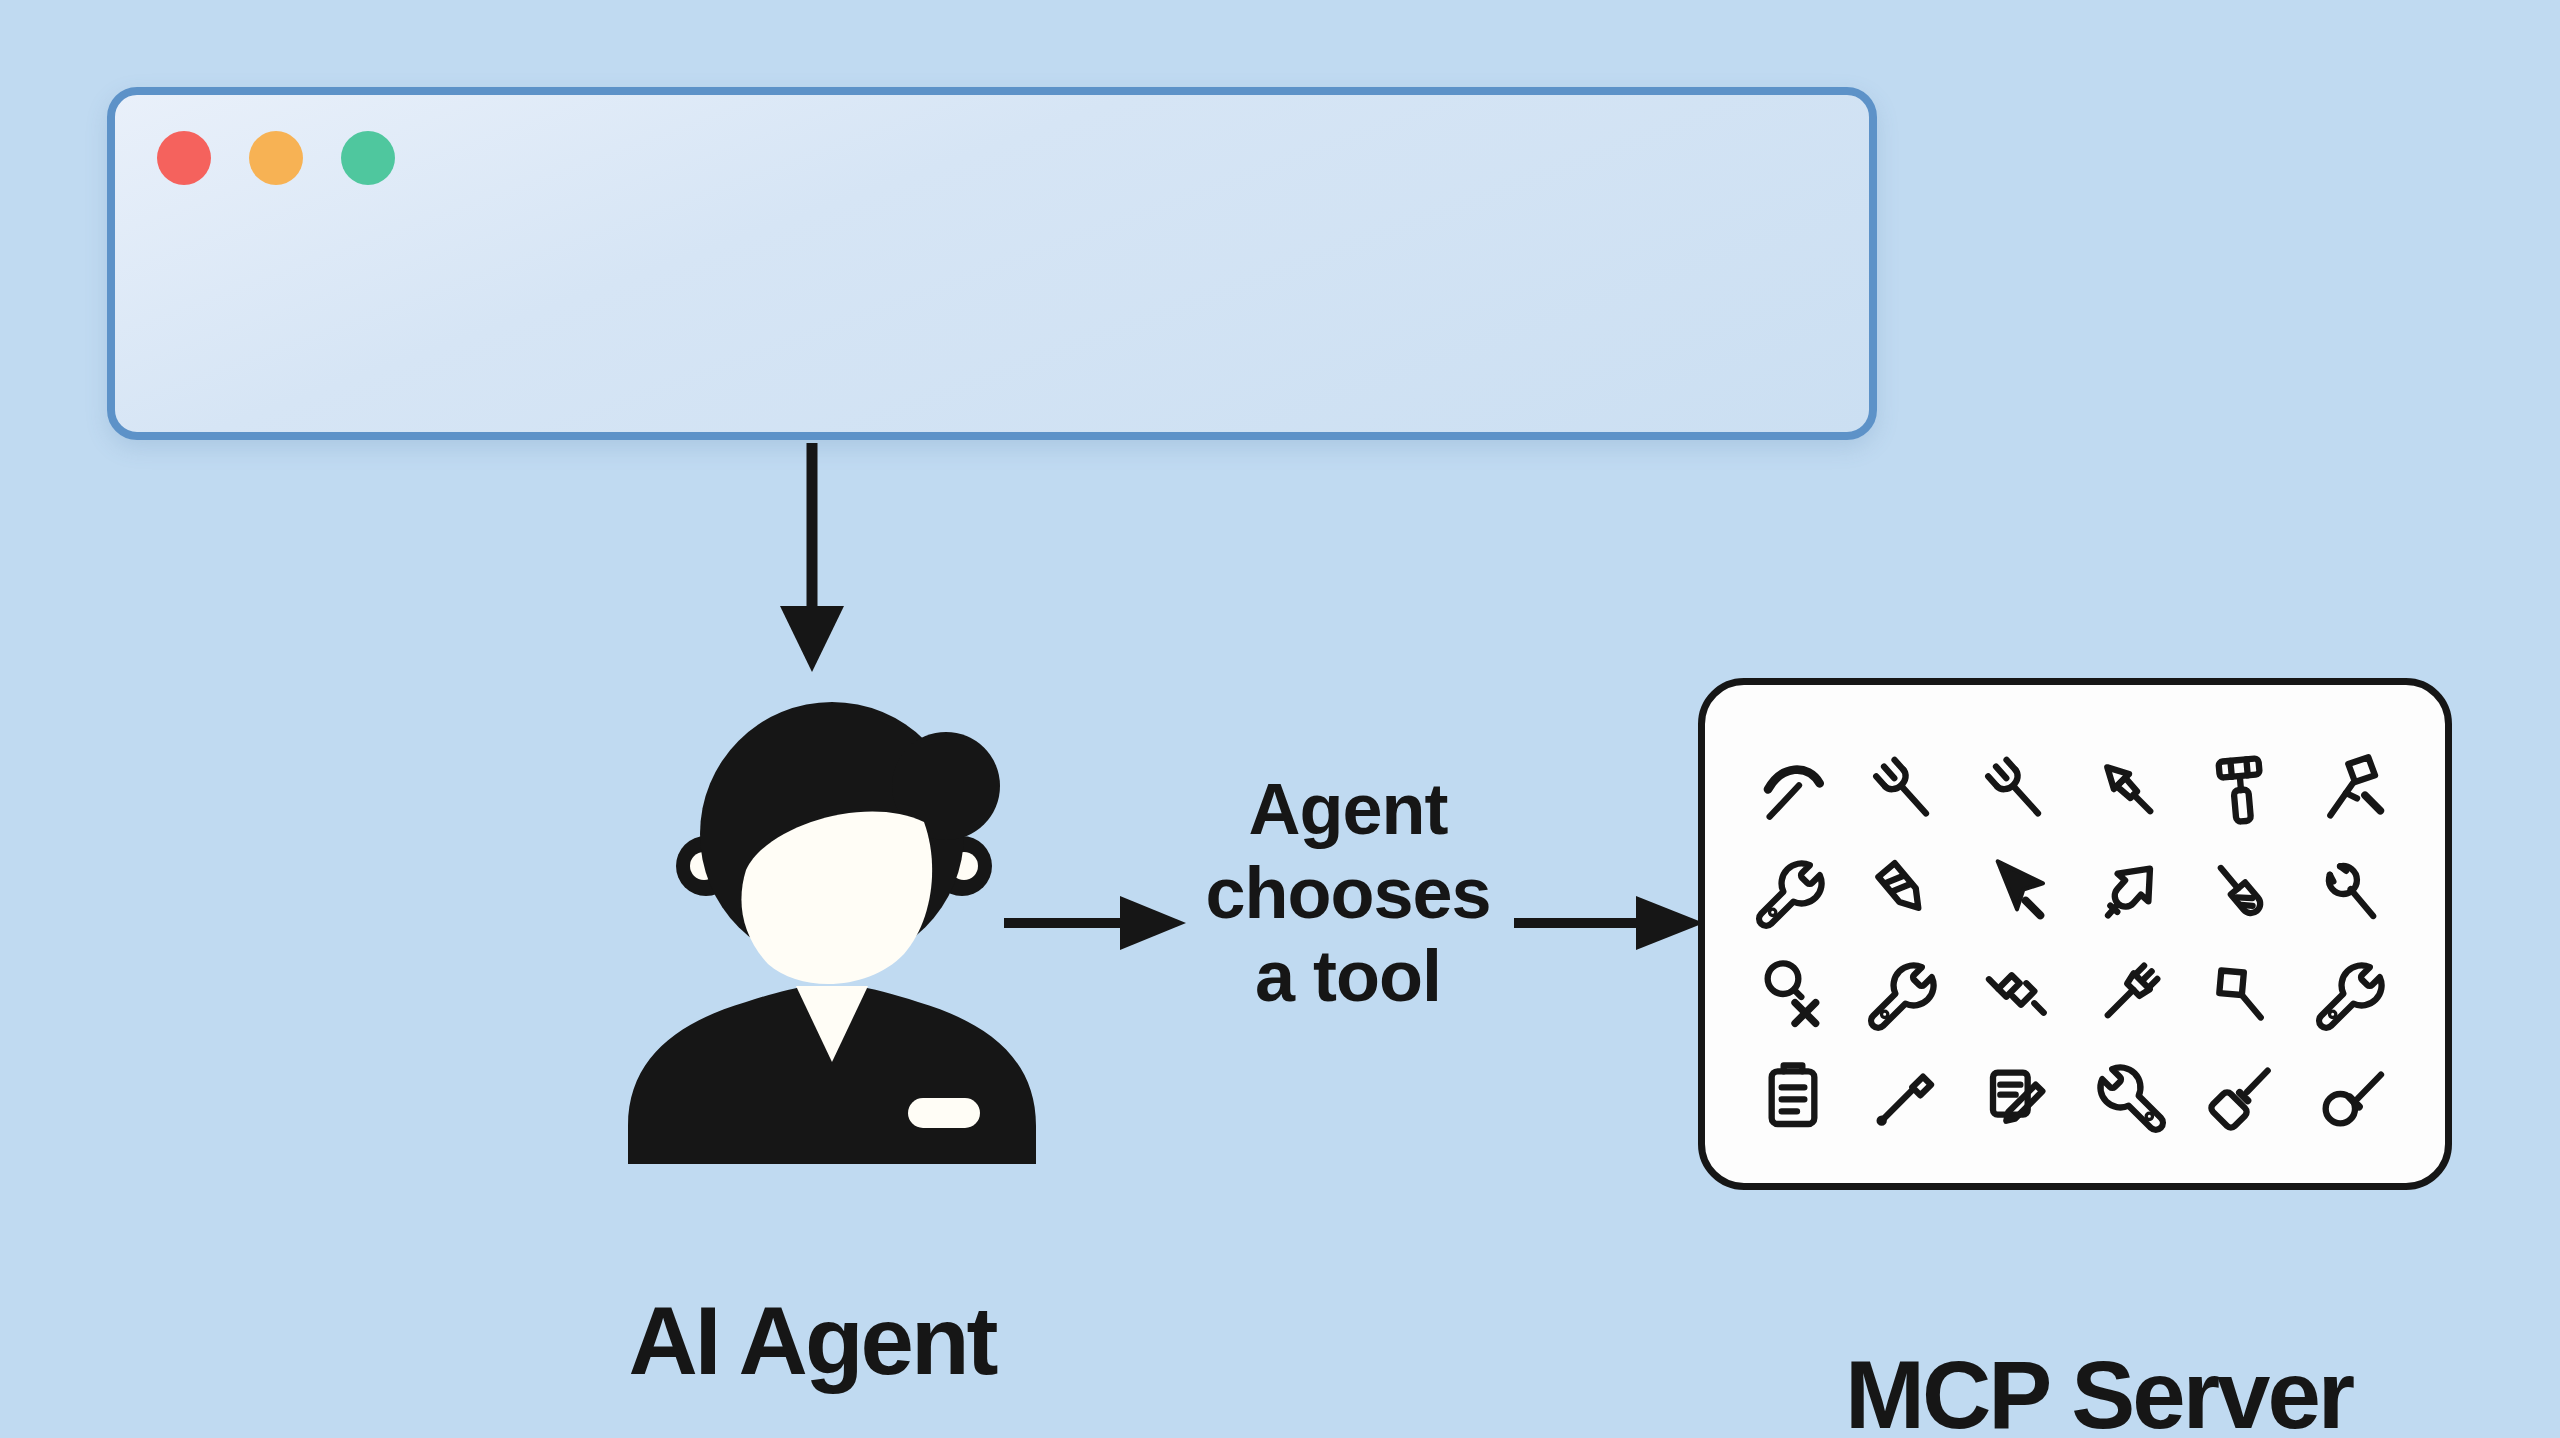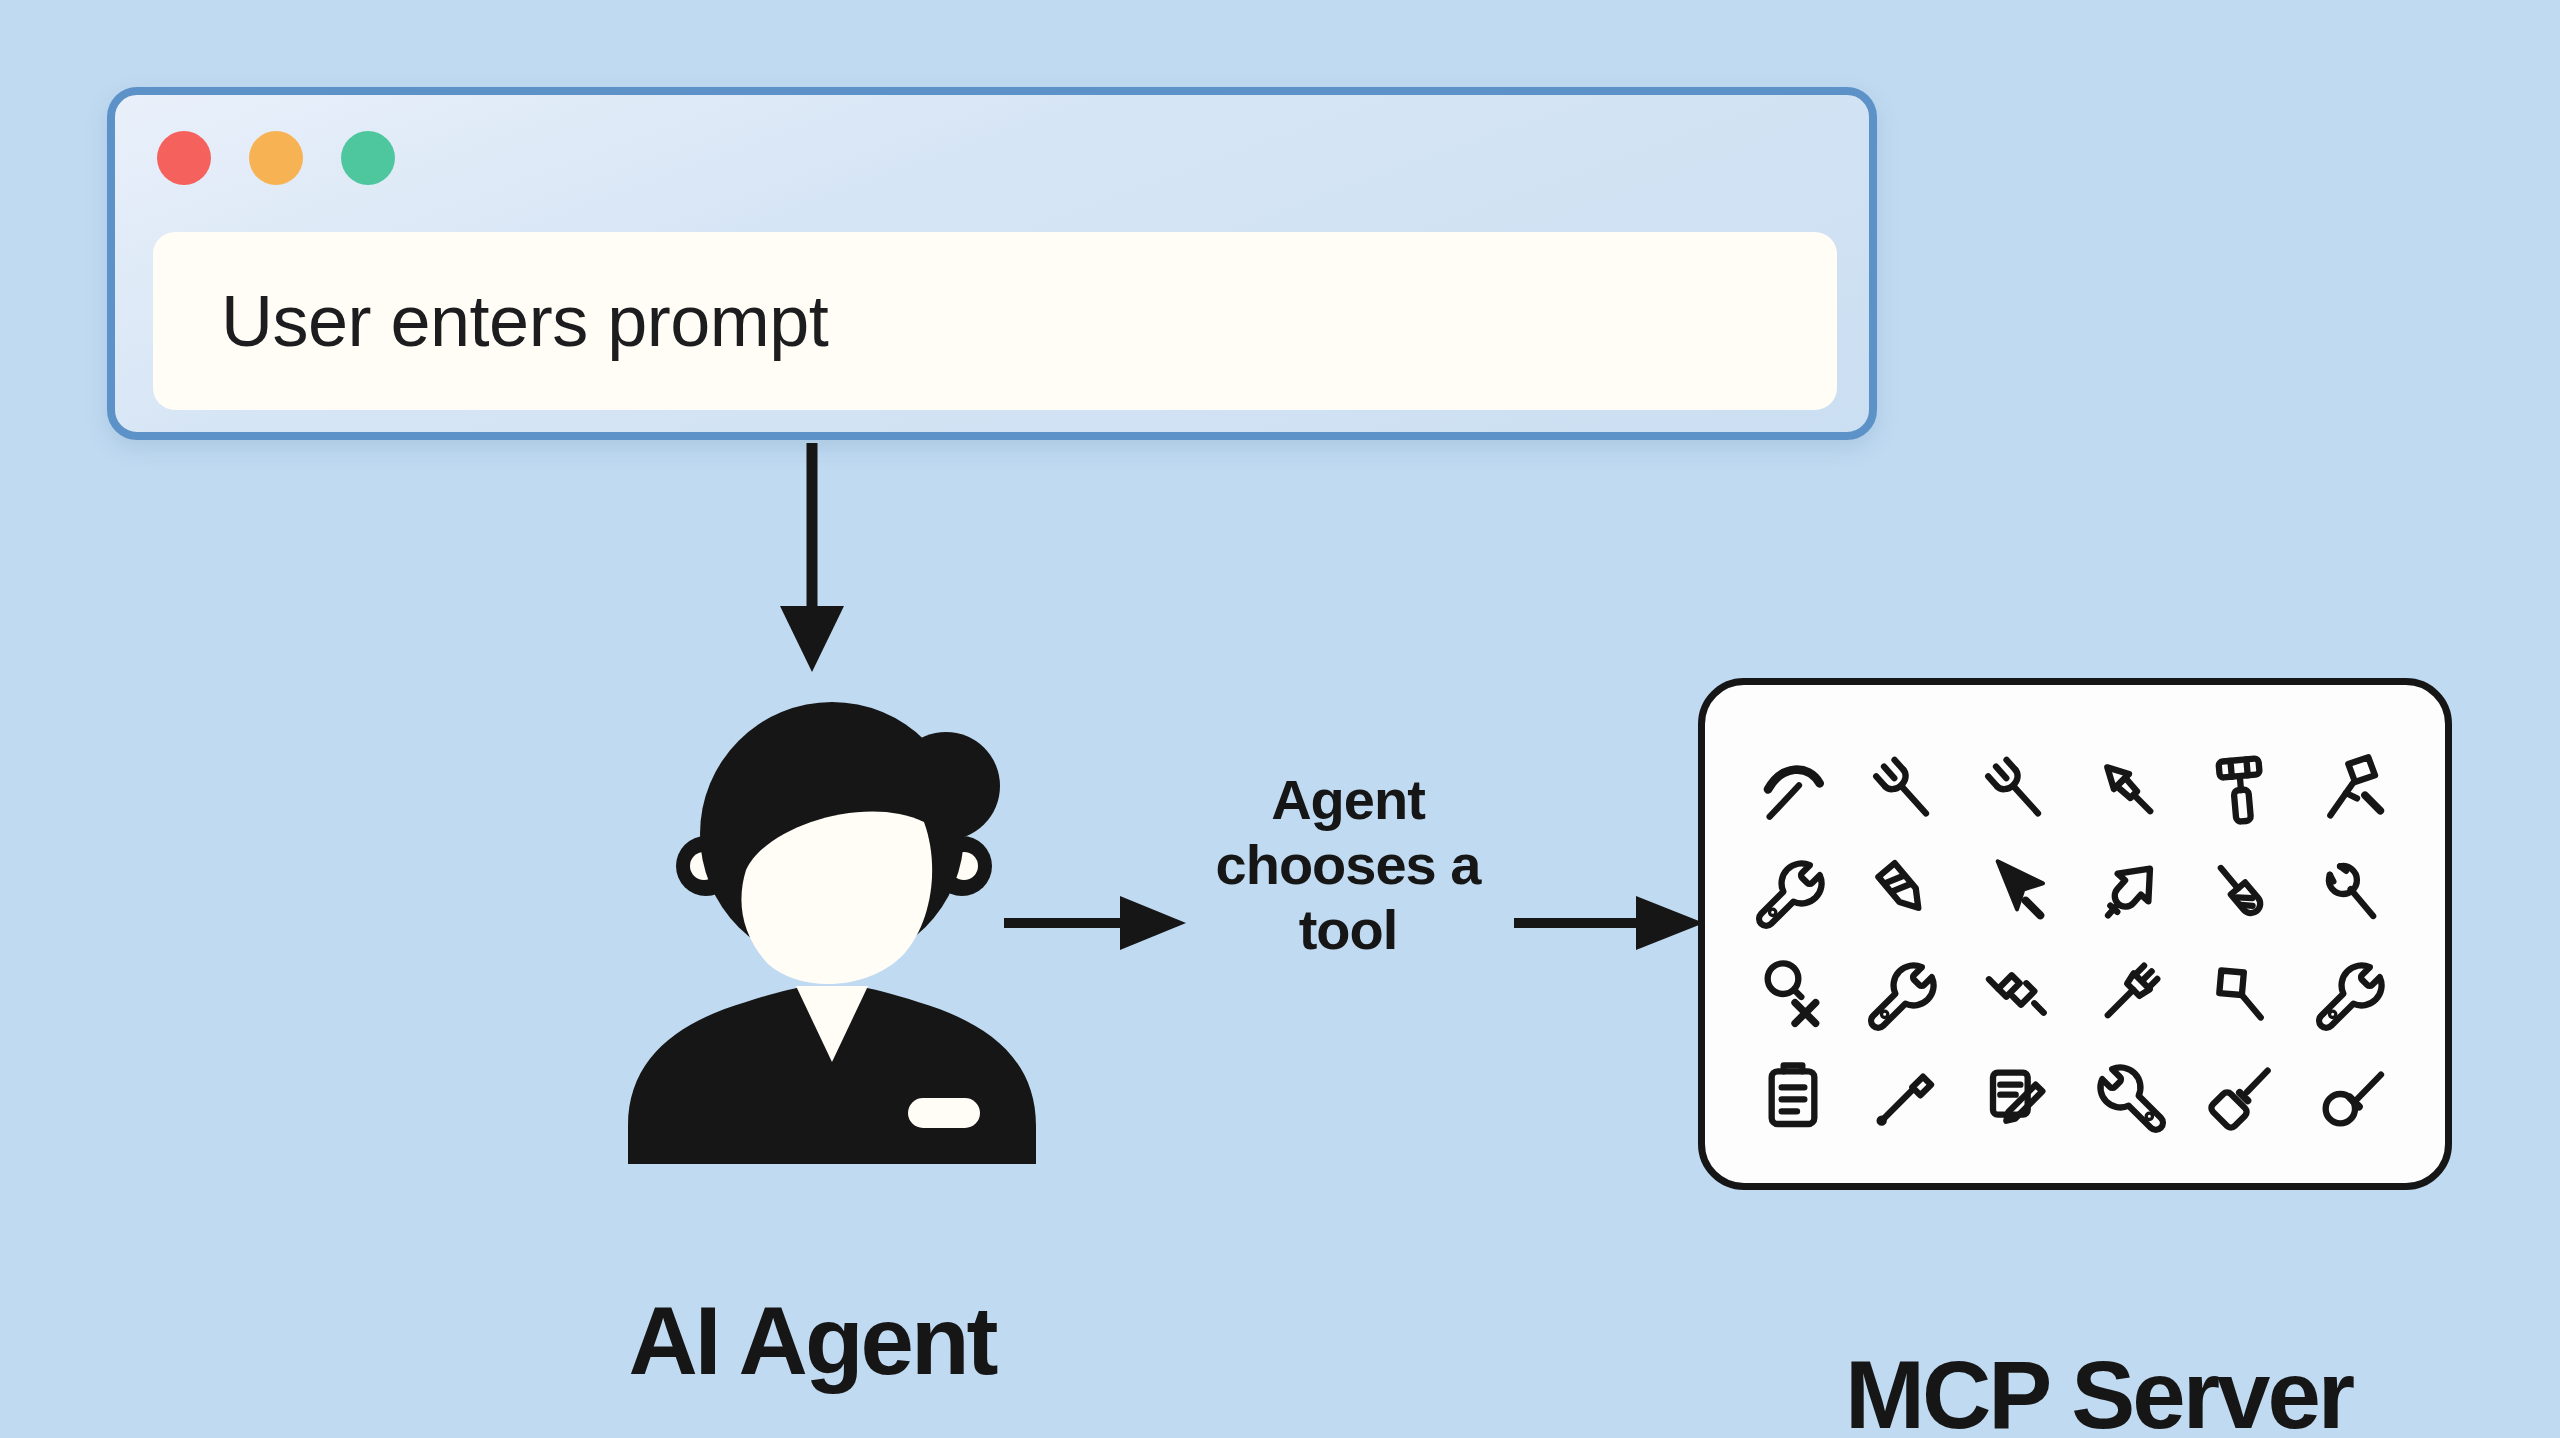--- a/index.html
+++ b/index.html
@@ -34,21 +34,21 @@
   .arrow-line{stroke:#161616;fill:none;}
   .arrow-head{fill:#161616;stroke:none;}
 
   
   .big-label{
     font-weight:700;font-size:96px;letter-spacing:-3px;
     text-align:center;white-space:nowrap;margin-top:36px;
   }
   .mid-label{
     width:340px;text-align:center;
-    font-weight:700;font-size:56px;line-height:1.16;letter-spacing:-1px;
+    font-weight:700;font-size:72px;line-height:1.16;letter-spacing:-1px;
   }
 
   
   .mcp-box{
     left:1698px;top:678px;width:754px;height:512px;
     background:#fdfdfd;border:7px solid #161616;border-radius:46px;
     box-sizing:border-box;
   }
   .tool-grid{
     display:grid;grid-template-columns:repeat(6,80px);
@@ -182,23 +182,20 @@
 </svg>
 
 <div class="stage">
 
   <section class="abs browser">
     <div class="abs lights">
         <span class="light" style="background-color: rgb(245, 98, 93);"></span>
         <span class="light" style="background-color: rgb(247, 178, 84);"></span>
         <span class="light" style="background-color: rgb(79, 199, 158);"></span>
       </div>
-    <div class="abs urlbar">
-      <span class="prompt-text">User enters prompt</span>
-    </div>
   </section>
 
   <svg class="abs arrow-svg" style="left:770px;top:440px" width="90" height="235" viewBox="0 0 90 235">
     <line class="arrow-line" x1="42" y1="3" x2="42" y2="172" stroke-width="11"></line>
     <polygon class="arrow-head" points="10,166 74,166 42,232"></polygon>
   </svg>
 
   <svg class="abs" style="left:622px;top:698px" width="420" height="466" viewBox="0 0 210 233">
     <circle cx="42" cy="84" r="15" fill="#161616"></circle>
     <circle cx="170" cy="84" r="15" fill="#161616"></circle>

